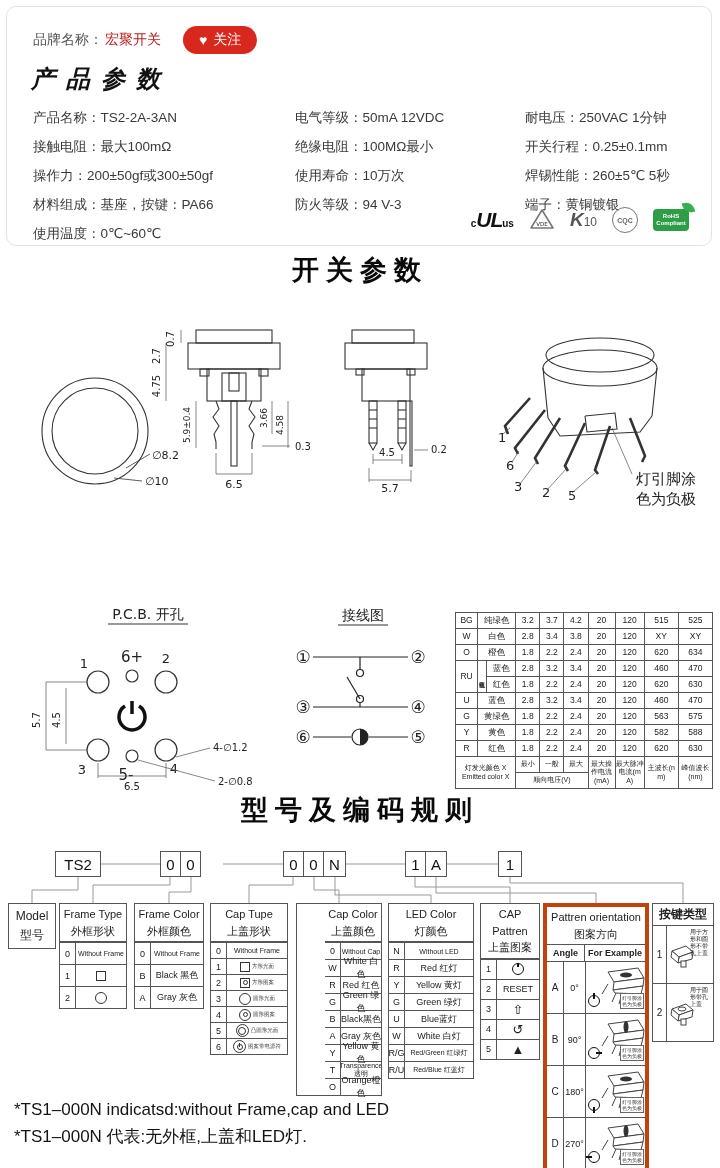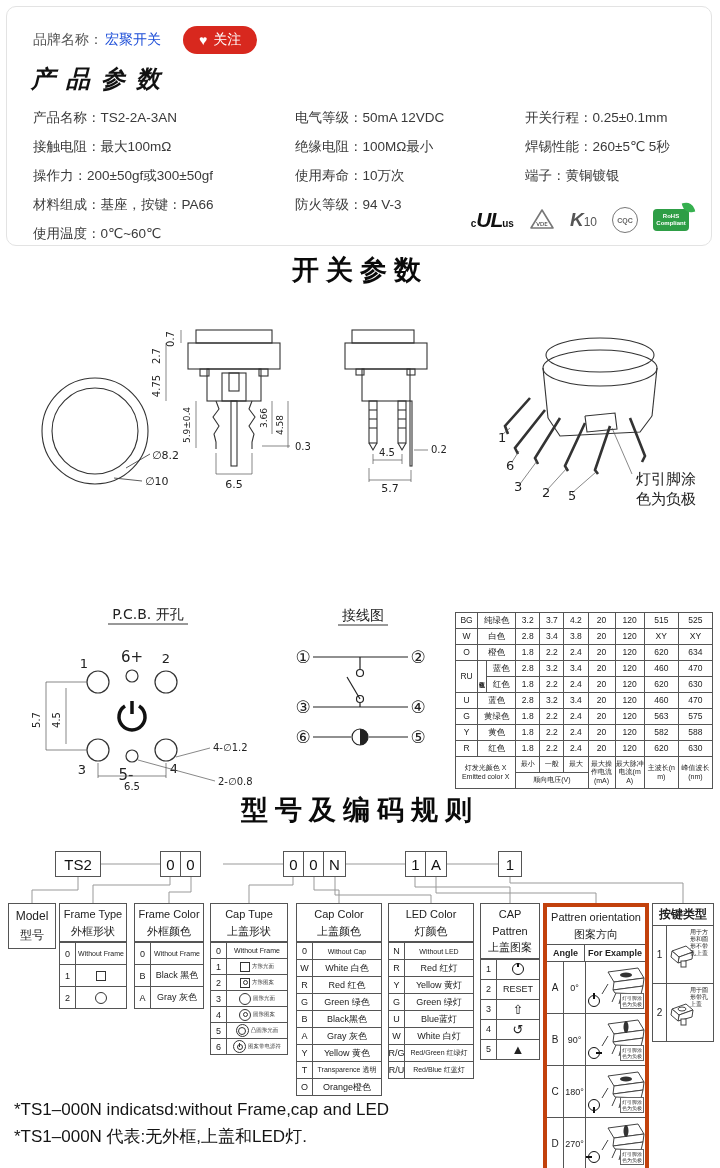--- a/index.html
+++ b/index.html
@@ -4,21 +4,21 @@
 <style>
   html,body{margin:0;padding:0;}
   body{width:720px;height:1168px;position:relative;background:#fff;overflow:hidden;
        font-family:"Liberation Sans","DejaVu Sans",sans-serif;color:#222;}
   svg text{font-family:"DejaVu Sans","Liberation Sans",sans-serif;fill:#222;}
 
   
   .card{position:absolute;left:6px;top:6px;width:706px;height:240px;background:#fff;
         border:1px solid #e3e3e3;border-radius:10px;box-sizing:border-box;}
   .brand-row{position:absolute;left:26px;top:18px;height:30px;display:flex;align-items:center;font-size:14px;color:#555;}
-  .brand-link{color:#1d4ed8;margin-left:2px;cursor:pointer;}
+  .brand-link{color:#b91c1c;margin-left:2px;cursor:pointer;}
   .follow-btn{margin-left:22px;background:#d8281e;color:#fff;border:none;border-radius:16px;
         height:28px;padding:0 16px;font-size:14px;display:inline-flex;align-items:center;gap:6px;cursor:pointer;
         font-family:inherit;}
   .calli{position:absolute;left:24px;top:56px;font-family:"DejaVu Serif","Liberation Serif",serif;
         font-style:italic;font-weight:bold;font-size:24px;letter-spacing:11px;color:#111;}
   .spec-grid{position:absolute;left:26px;top:96px;width:660px;display:grid;grid-template-columns:262px 230px 190px;}
   .spec-col{display:flex;flex-direction:column;}
   .spec-item{height:29px;line-height:29px;font-size:13.5px;color:#3a3a3a;white-space:nowrap;}
   .certs{position:absolute;right:22px;bottom:12px;display:flex;align-items:center;gap:15px;color:#111;}
   .cert{display:inline-flex;align-items:baseline;}
@@ -129,20 +129,21 @@
         <div class="spec-item">材料组成：基座，按键：PA66</div>
         <div class="spec-item">使用温度：0℃~60℃</div>
       </div>
     <div class="spec-col">
         <div class="spec-item">电气等级：50mA  12VDC</div>
         <div class="spec-item">绝缘电阻：100MΩ最小</div>
         <div class="spec-item">使用寿命：10万次</div>
         <div class="spec-item">防火等级：94 V-3</div>
       </div>
     <div class="spec-col">
+        <div class="spec-item">耐电压：250VAC  1分钟</div>
         <div class="spec-item">开关行程：0.25±0.1mm</div>
         <div class="spec-item">焊锡性能：260±5℃  5秒</div>
         <div class="spec-item">端子：黄铜镀银</div>
       </div>
   </div>
   <div class="certs">
     <span class="cert cert-ul">
         <i>c</i>
         <b>UL</b>
         <i>us</i>
@@ -601,21 +602,21 @@
         </div>
       </div>
       <div class="r">
         <div class="c">6</div>
         <div class="v">
           <span class="shp cip"></span>
           <span class="note">图案带电源符</span>
         </div>
       </div>
     </div>
-  <div class="opt" data-opt="cap_color" style="left:296px;top:60px;width:86px;">
+  <div class="opt" data-opt="cap_color" style="left:296px;top:60px;width:86px;padding-left:28px;">
       <div class="hd">
         <div>Cap Color</div>
         <div>上盖颜色</div>
       </div>
       <div class="r">
         <div class="c">0</div>
         <div class="v">
           <span class="tiny">Without Cap</span>
         </div>
       </div>

